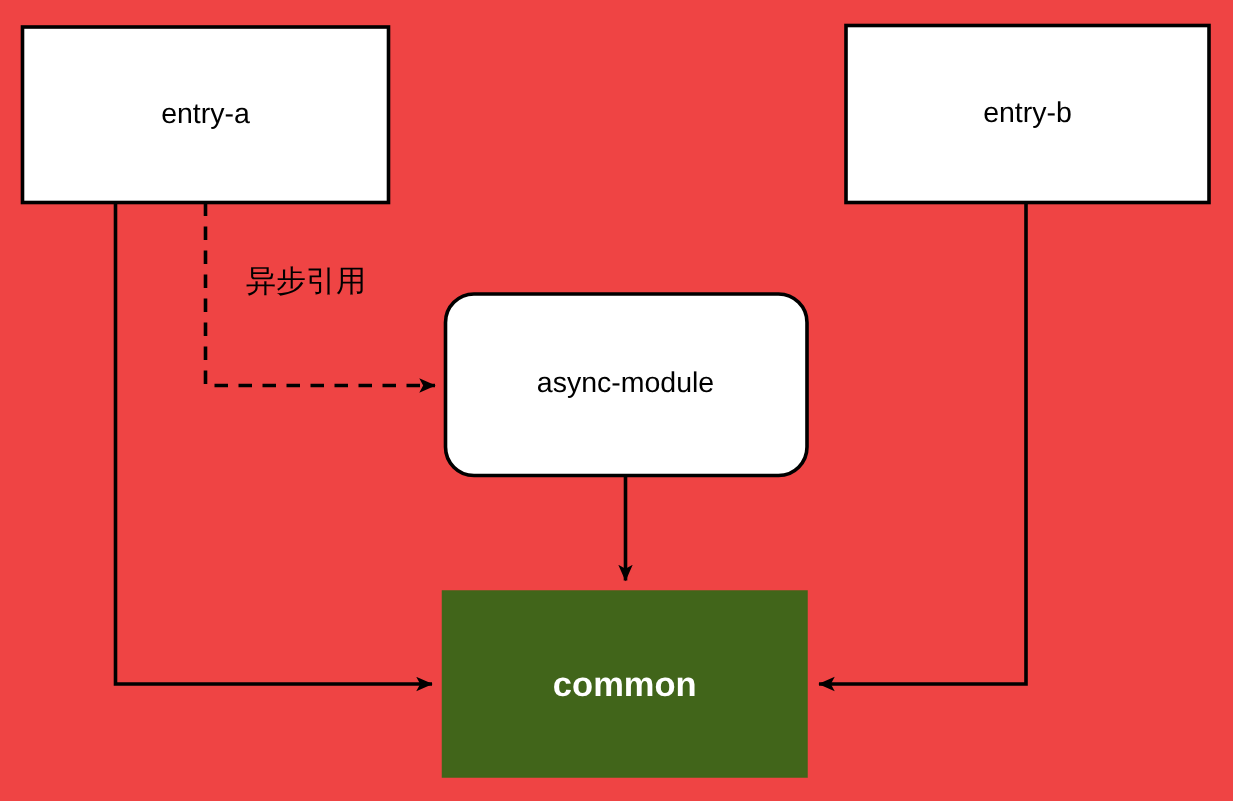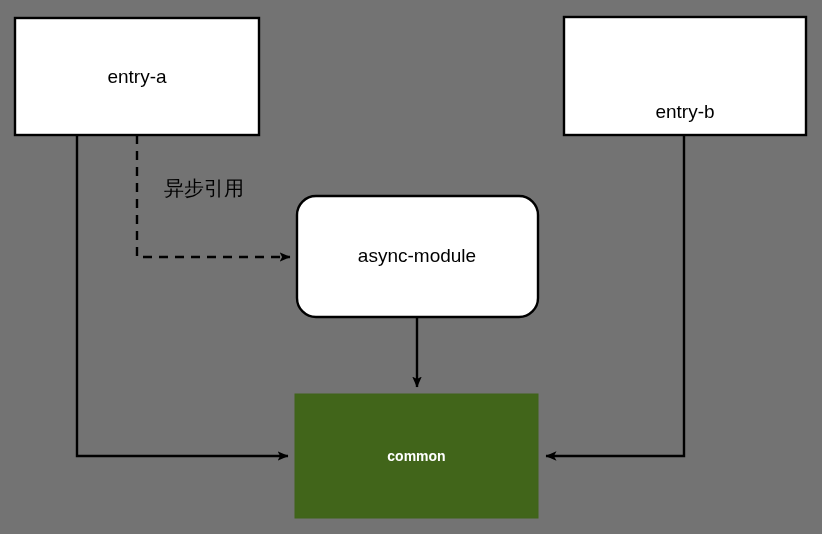--- a/index.html
+++ b/index.html
@@ -7,21 +7,21 @@
     padding: 0;
     background: #ffffff;
   }
   body {
     font-family: "Liberation Sans", "DejaVu Sans", sans-serif;
   }
   #canvas {
     position: relative;
     width: 822px;
     height: 534px;
-    background: #737373;
+    background: #ef4444;
     overflow: hidden;
   }
   #diagram-svg {
     position: absolute;
     left: 0;
     top: 0;
     width: 822px;
     height: 534px;
   }
   .node-label {
@@ -34,21 +34,21 @@
   }
   .node-label.entry {
     font-size: 19px;
     line-height: 22px;
   }
   .node-label.async {
     font-size: 19px;
     line-height: 22px;
   }
   .node-label.common {
-    font-size: 14px;
+    font-size: 23px;
     line-height: 22px;
     font-weight: bold;
     color: #ffffff;
   }
   .edge-label {
     position: absolute;
     white-space: nowrap;
     font-family: "Liberation Sans", "DejaVu Sans", sans-serif;
     font-size: 20px;
     line-height: 24px;
@@ -92,21 +92,21 @@
 
     <rect x="564" y="17" width="242" height="118" fill="#ffffff" stroke="#000000" stroke-width="2.4"></rect>
 
     <rect x="297" y="196" width="241" height="121" rx="19" ry="19" fill="#ffffff" stroke="#000000" stroke-width="2.4"></rect>
 
     <rect x="295" y="394" width="243" height="124" fill="#41651a" stroke="#41651a" stroke-width="1"></rect>
   </svg>
 
   <div class="node-label entry" style="left:15px; top:66px; width:244px;">entry-a</div>
 
-  <div class="node-label entry" style="left:564px; top:65px; width:242px;margin-top:36px;">entry-b</div>
+  <div class="node-label entry" style="left:564px; top:65px; width:242px;">entry-b</div>
 
   <div class="node-label async" style="left:297px; top:245px; width:240px;">async-module</div>
 
   <div class="node-label common" style="left:295px; top:445px; width:243px;">common</div>
 
   <div class="edge-label" style="left:148px; top:176px;">异步引用</div>
 
 </div>
 
 </body></html>

